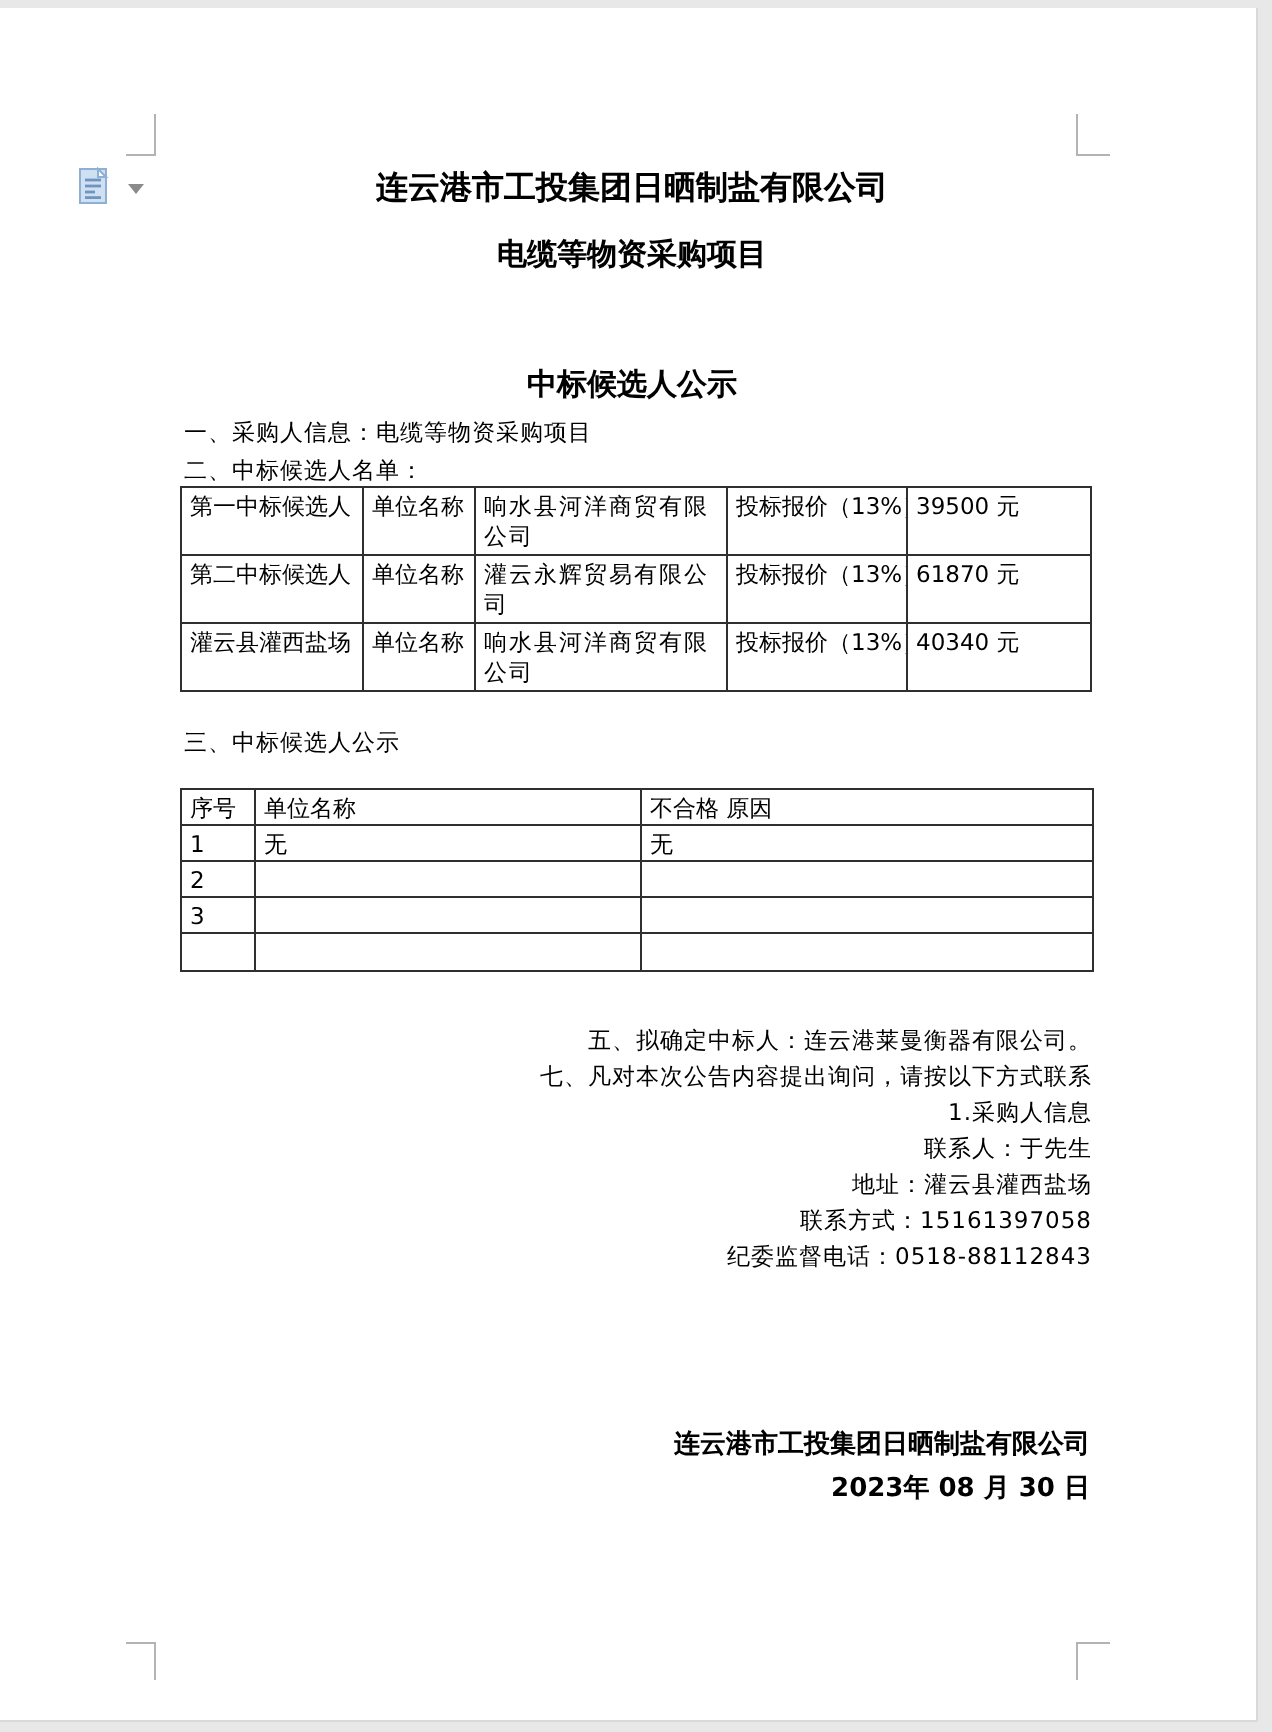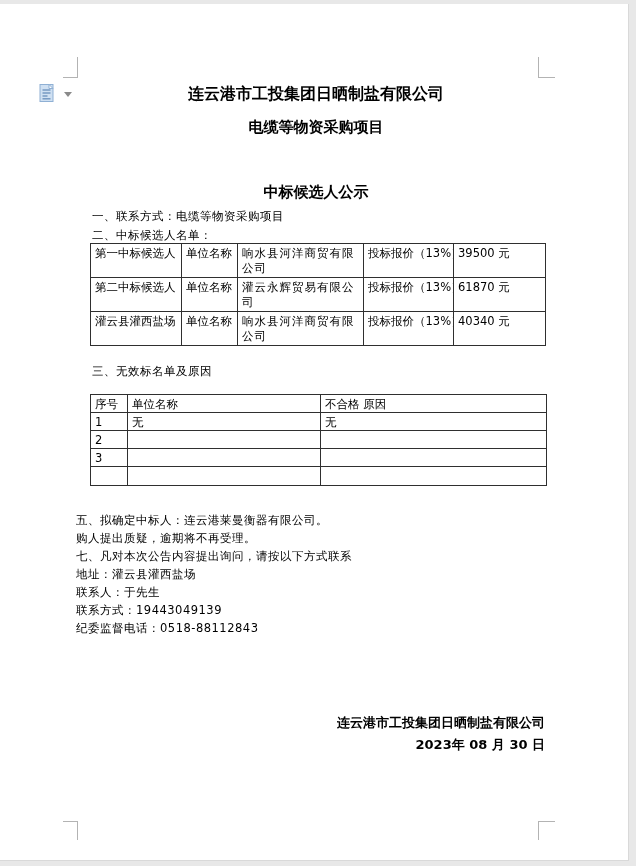--- a/index.html
+++ b/index.html
@@ -52,21 +52,21 @@
   .tbl-candidates td { white-space:nowrap; }
   .tbl-candidates td.company { white-space:normal; letter-spacing:1px; }
   .tbl-candidates tr { height:34px; }
   .tbl-invalid { top:390px; width:456px; }
   .tbl-invalid tr.r0 { height:18px; }
   .tbl-invalid tr.r1 { height:18px; }
   .tbl-invalid tr.r2 { height:15px; }
   .tbl-invalid tr.r3 { height:16px; }
   .tbl-invalid tr.r4 { height:19px; }
 
-  .para-block { position:absolute; left:76px; top:507px; width:458px; }
+  .para-block { position:absolute; left:88px; top:507px; width:458px;text-align:right; }
   .para-block div { white-space:nowrap; }
 
   .footer-block { position:absolute; left:90px; top:708px; width:455px; text-align:right;
                   font-weight:bold; font-size:13px; line-height:22px; }
 </style>
 </head>
 <body>
 
 <div class="page">
 
@@ -84,21 +84,21 @@
       <line x1="6.5" y1="14" x2="11.5" y2="14" stroke="#6f94bf" stroke-width="1.4"></line>
       <line x1="6.5" y1="16.8" x2="14.5" y2="16.8" stroke="#6f94bf" stroke-width="1.4"></line>
     </svg>
   </div>
   <div class="paste-caret"></div>
 
   <div class="title-block title1">连云港市工投集团日晒制盐有限公司</div>
   <div class="title-block title2">电缆等物资采购项目</div>
   <div class="title-block title3">中标候选人公示</div>
 
-  <div class="h-item h1 bodytext">一、联系方式：电缆等物资采购项目</div>
+  <div class="h-item h1 bodytext">一、采购人信息：电缆等物资采购项目</div>
   <div class="h-item h2 bodytext">二、中标候选人名单：</div>
 
   <table class="tbl-candidates">
     <colgroup>
         <col style="width:91px">
         <col style="width:56px">
         <col style="width:126px">
         <col style="width:90px">
         <col style="width:92px">
       </colgroup>
@@ -120,21 +120,21 @@
     <tr>
       <td>灌云县灌西盐场</td>
       <td>单位名称</td>
       <td class="company">响水县河洋商贸有限公司</td>
       <td>投标报价（13%）</td>
       <td>40340 元</td>
     </tr>
   </tbody>
     </table>
 
-  <div class="h-item h3 bodytext">三、无效标名单及原因</div>
+  <div class="h-item h3 bodytext">三、中标候选人公示</div>
 
   <table class="tbl-invalid">
     <colgroup>
         <col style="width:37px">
         <col style="width:193px">
         <col style="width:226px">
       </colgroup>
     <tbody>
         <tr class="r0">
       <th>序号</th>
@@ -159,25 +159,25 @@
     <tr class="r4">
       <td></td>
       <td></td>
       <td></td>
     </tr>
   </tbody>
     </table>
 
   <div class="para-block bodytext">
     <div>五、拟确定中标人：连云港莱曼衡器有限公司。</div>
-    <div>购人提出质疑，逾期将不再受理。</div>
     <div>七、凡对本次公告内容提出询问，请按以下方式联系</div>
+    <div>1.采购人信息</div>
+    <div>联系人：于先生</div>
     <div>地址：灌云县灌西盐场</div>
-    <div>联系人：于先生</div>
-    <div>联系方式：19443049139</div>
+    <div>联系方式：15161397058</div>
     <div>纪委监督电话：0518-88112843</div>
   </div>
 
   <div class="footer-block">
     <div>连云港市工投集团日晒制盐有限公司</div>
     <div>2023年 08 月 30 日</div>
   </div>
 
 </div>
 

